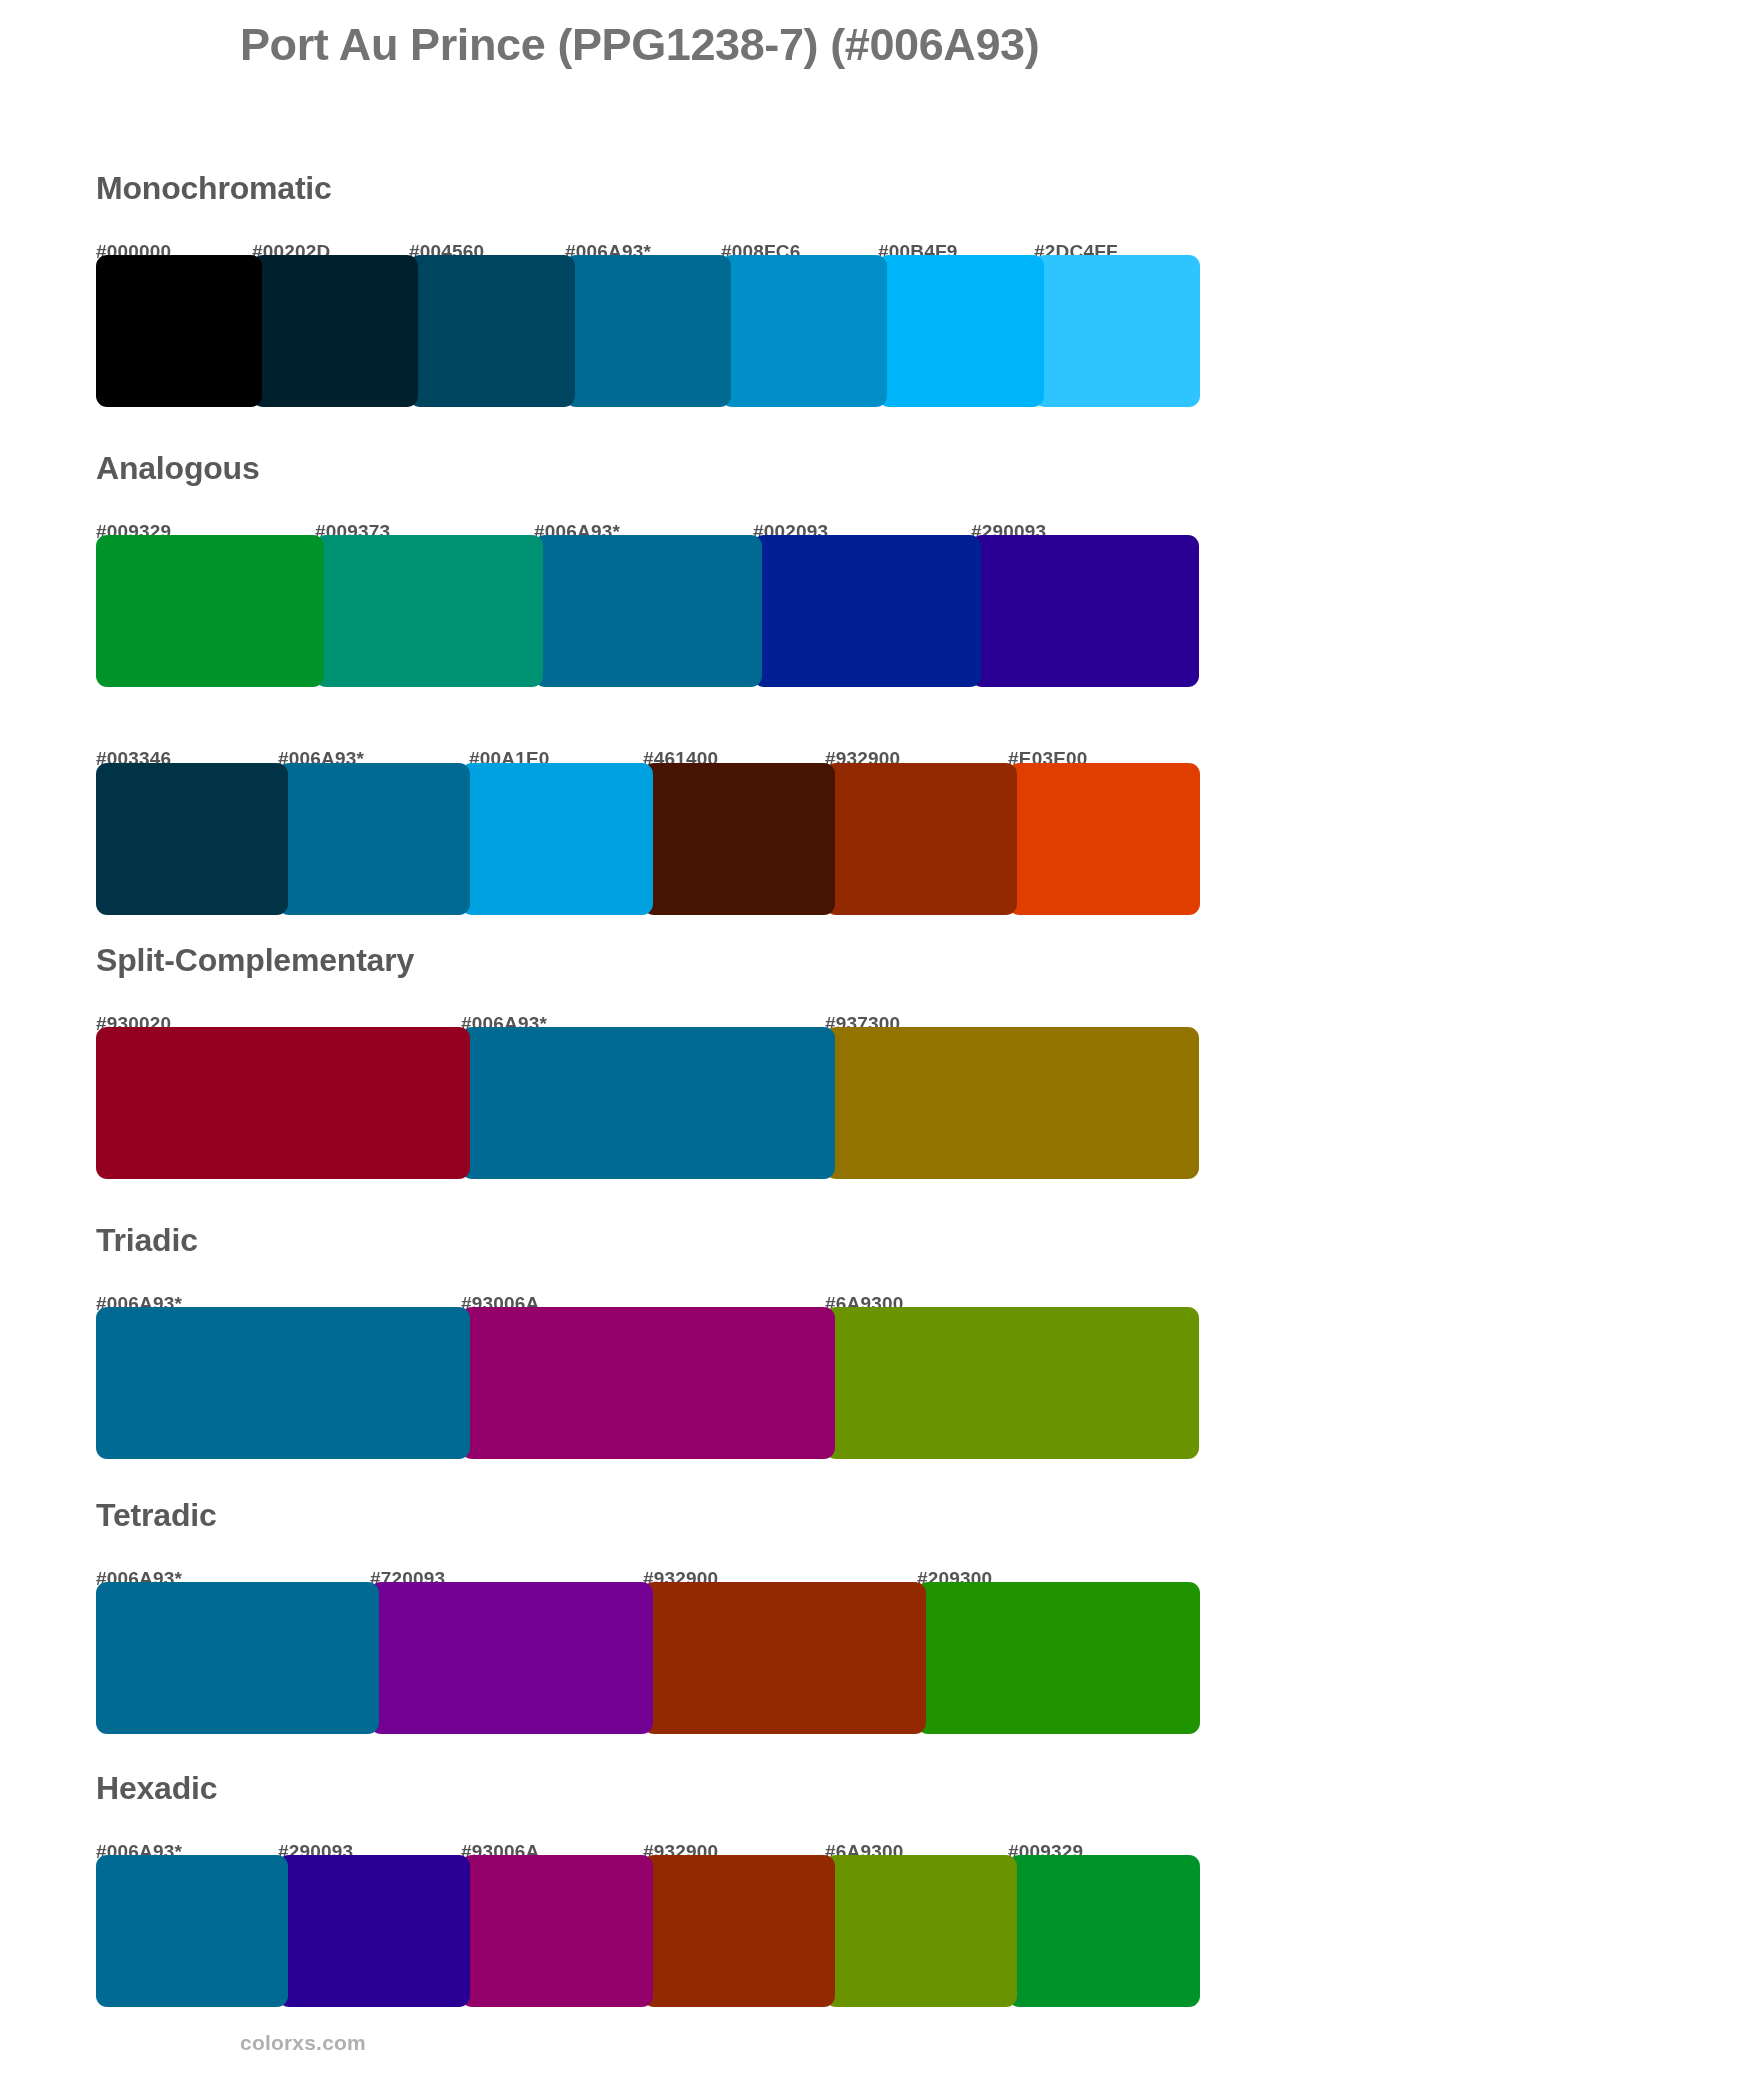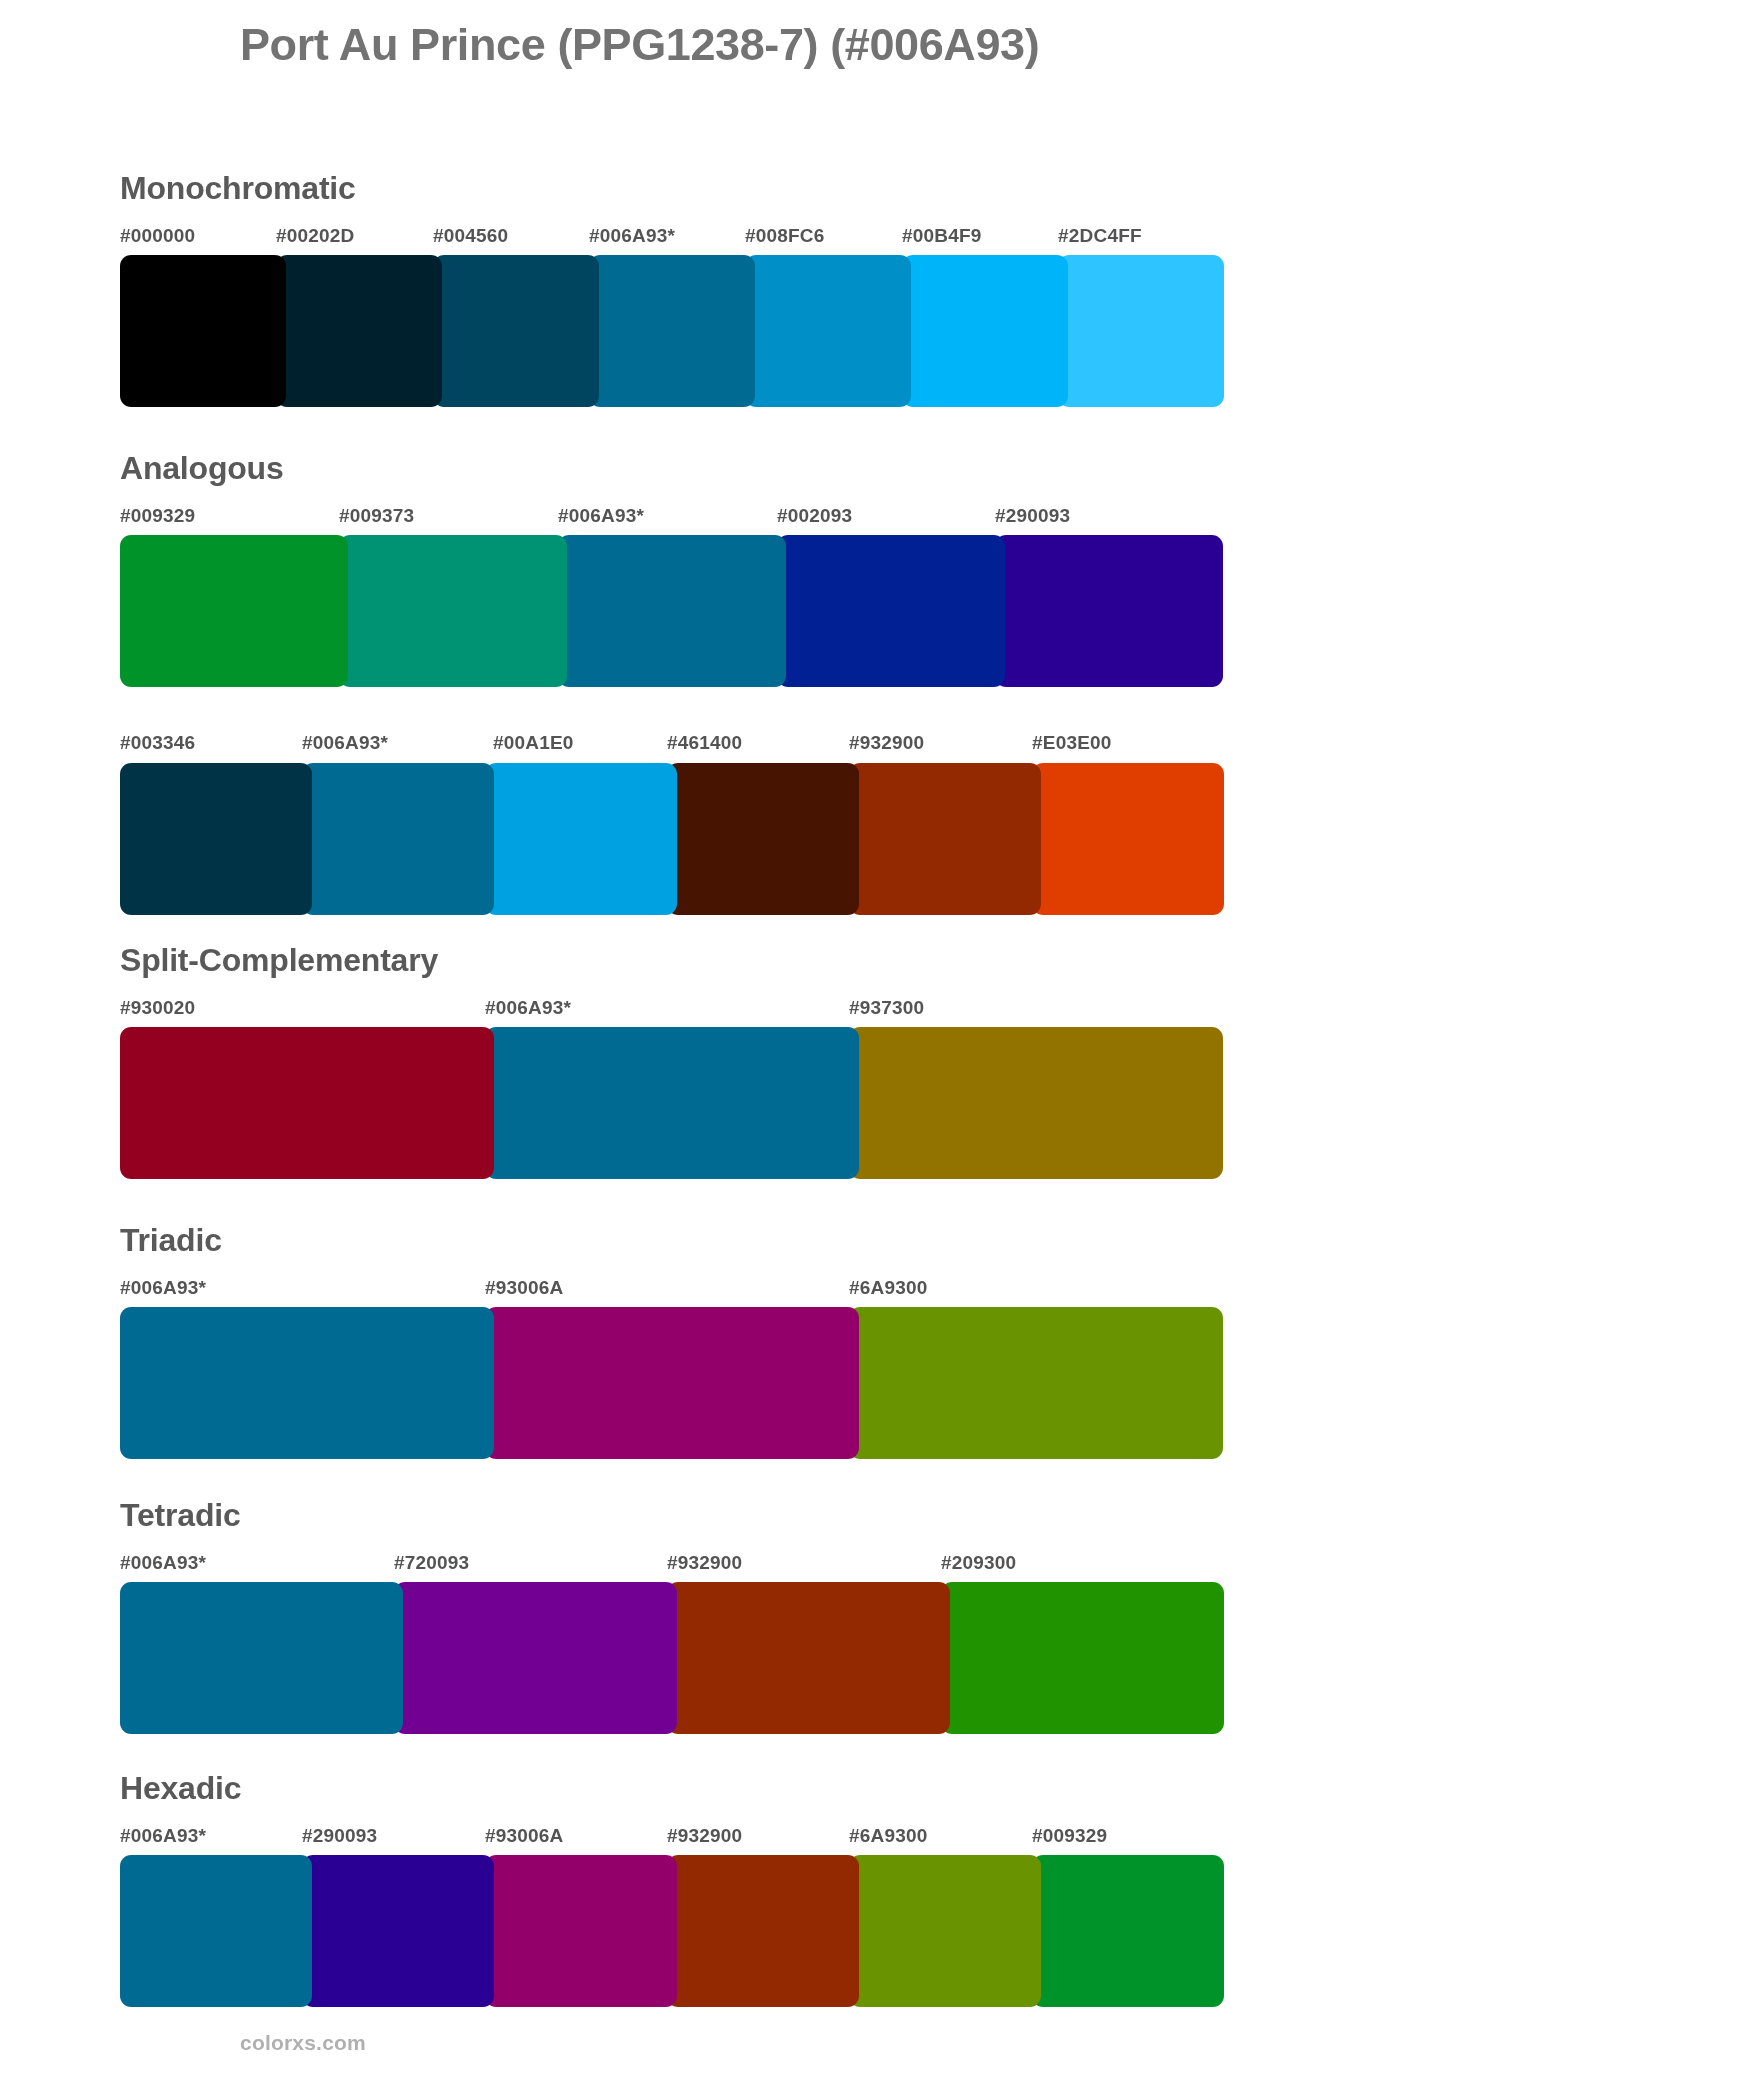--- a/index.html
+++ b/index.html
@@ -50,41 +50,41 @@
 
   
   .sections {
     position: absolute;
     left: 0;
     top: 172px;
     width: 1757px;
   }
   .section {
     position: relative;
-    padding-left: 120px;
+    padding-left: 96px;
     margin-bottom: 0;
   }
   .section-title {
     font-size: 32px;
     font-weight: bold;
     color: #595959;
     letter-spacing: -0.2px;
     line-height: 1.0;
     margin: 0 0 0 0;
     padding-top: 0;
     white-space: nowrap;
   }
   .swatch-labels {
     position: relative;
     height: 27px;
     margin-top: 21px;
   }
   .swatch-label {
     position: absolute;
-    top: 0;
+    top: 16px;
     font-size: 19px;
     font-weight: bold;
     color: #545454;
     letter-spacing: 0.2px;
     white-space: nowrap;
   }
   .swatch-row {
     position: relative;
     height: 152px;
     margin-top: 3.2px;

